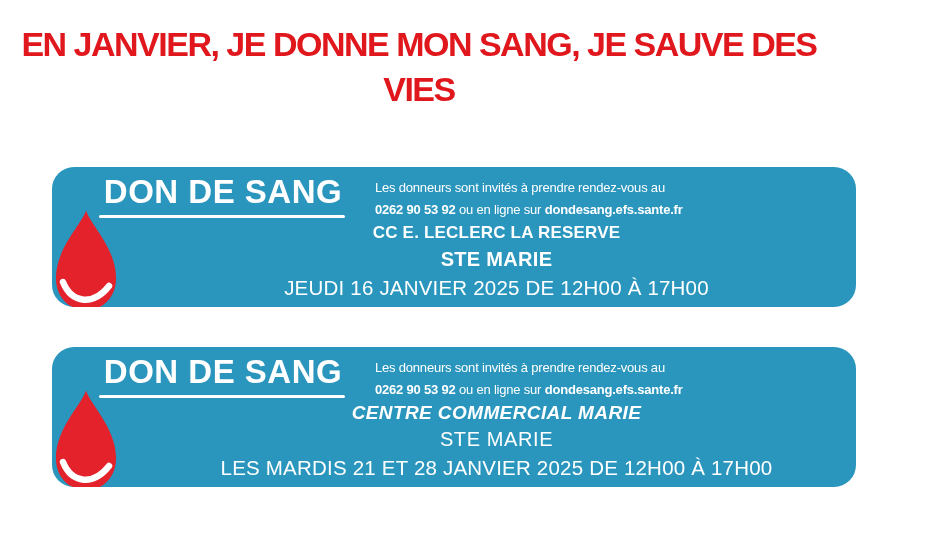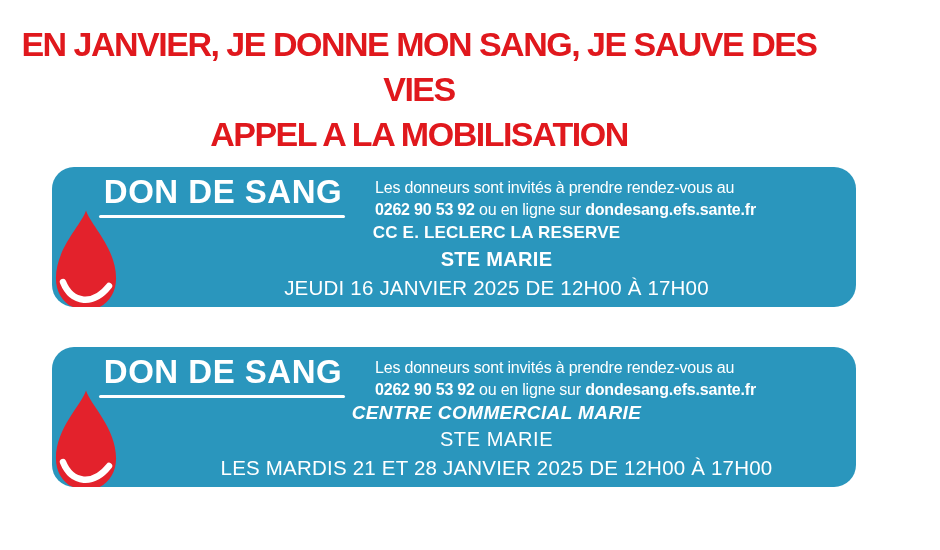--- a/index.html
+++ b/index.html
@@ -33,41 +33,40 @@
     text-align: center; font-size: 33px; font-weight: 700; letter-spacing: 0.5px;
     line-height: 36px;
   }
   .logo-underline {
     position: absolute; left: 47px; top: 48px; width: 246px; height: 3px;
     background: var(--text-white); border-radius: 2px;
   }
 
   .info {
     position: absolute; left: 323px; top: 10px; width: 470px;
-    font-size: 16px; line-height: 21.5px; letter-spacing: -0.2px;
+    font-size: 13px; line-height: 21.5px; letter-spacing: -0.2px;
   }
   .b { font-weight: 700; }
 
   .details {
     position: absolute; left: 85px; right: 0; top: 55px;
     display: flex; flex-direction: column; align-items: center; text-align: center;
   }
   .loc  { font-size: 17px;  font-weight: 700; height: 26px; line-height: 22px; letter-spacing: 0.2px; text-align: right; }
   .city { font-size: 20px;  font-weight: 700; height: 28px; line-height: 22px; letter-spacing: 0.3px; }
   .date { font-size: 20.5px; font-weight: 400; letter-spacing: 0.2px; line-height: 24px; }
 
   .banner--second .loc  { font-style: italic; font-size: 19px; letter-spacing: 0.4px; }
   .banner--second .city { font-weight: 400; letter-spacing: 0.6px; }
 </style>
 </head>
 <body>
 
 <div class="page-title">
   <div>EN JANVIER, JE DONNE MON SANG, JE SAUVE DES VIES</div>
-  <div>APPEL A LA MOBILISATION</div>
 </div>
 
 <div class="banner banner--first">
   <svg class="drop" viewBox="0 0 100 160" preserveAspectRatio="none" aria-hidden="true">
     <path fill="currentColor" d="M50 4 C 57 26, 97 62, 97 108 C 97 137, 77 157, 50 157 C 23 157, 3 137, 3 108 C 3 62, 43 26, 50 4 Z"></path>
     <path d="M14 114 C 28 148, 62 150, 86 120" fill="none" stroke="#ffffff" stroke-width="10" stroke-linecap="round"></path>
   </svg>
   <div class="logo">DON DE SANG</div>
   <div class="logo-underline"></div>
   <div class="info">

